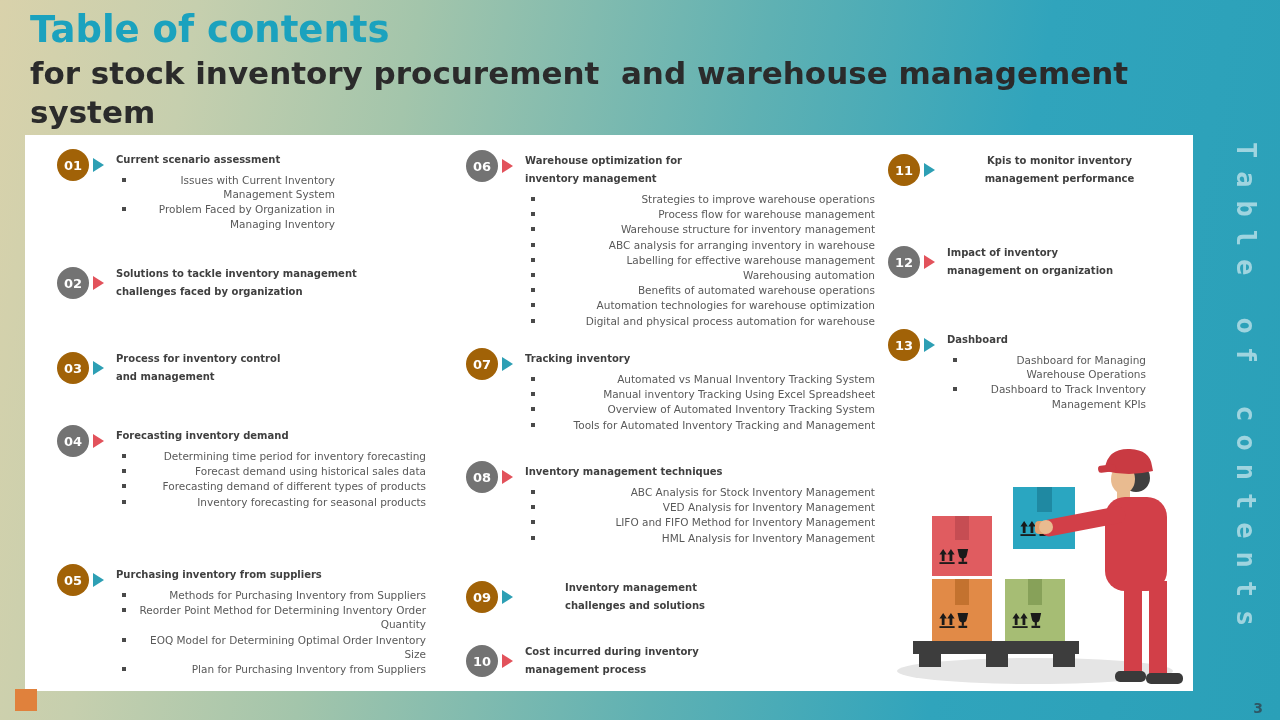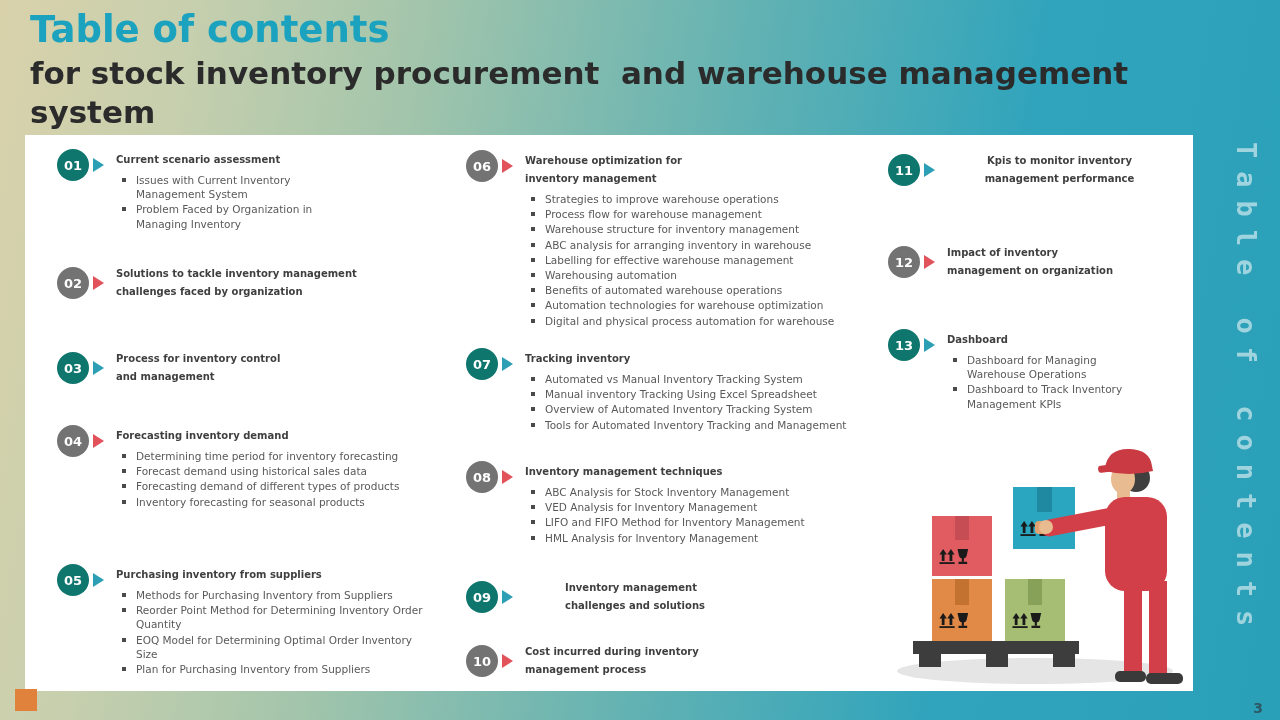--- a/index.html
+++ b/index.html
@@ -60,36 +60,37 @@
     display: flex; align-items: center; justify-content: center;
     color: #fff; font-size: 13px; font-weight: bold; flex: none;
   }
   .arrow {
     width: 0; height: 0; flex: none;
     border-top: 7px solid transparent;
     border-bottom: 7px solid transparent;
     border-left: 11px solid transparent;
     margin-left: 4px;
   }
-  .c-teal .num-circle { background: #0f766e; }
+  .c-teal .num-circle { background: #a16207; }
   .c-teal .arrow { border-left-color: #2d9fb4; }
   .c-red .num-circle { background: #737373; }
   .c-red .arrow { border-left-color: #e2525b; }
 
   .content { margin-left: 12px; padding-top: 2px; }
   .item.center .content { padding-top: 0; }
   .item-title {
     font-size: 10px; font-weight: bold; color: #3f3f3f;
     line-height: 18px; white-space: pre-line;
   }
   .bullets { list-style: none; margin: 4px 0 0 4px; }
   .bullets li {
     position: relative; padding-left: 16px;
     font-size: 10.5px; color: #595959; line-height: 14.2px;
     margin-top: 1px;
+    text-align: right;
   }
   .bullets li::before {
     content: ""; position: absolute; left: 2px; top: 5px;
     width: 4px; height: 4px; background: #4a4a4a;
   }
 
   .w310 { width: 310px; } .w350 { width: 350px; } .w225 { width: 225px; }
   .bw215 { width: 215px; } .bw195 { width: 195px; }
 
   .illustration { position: absolute; left: 868px; top: 296px; }

